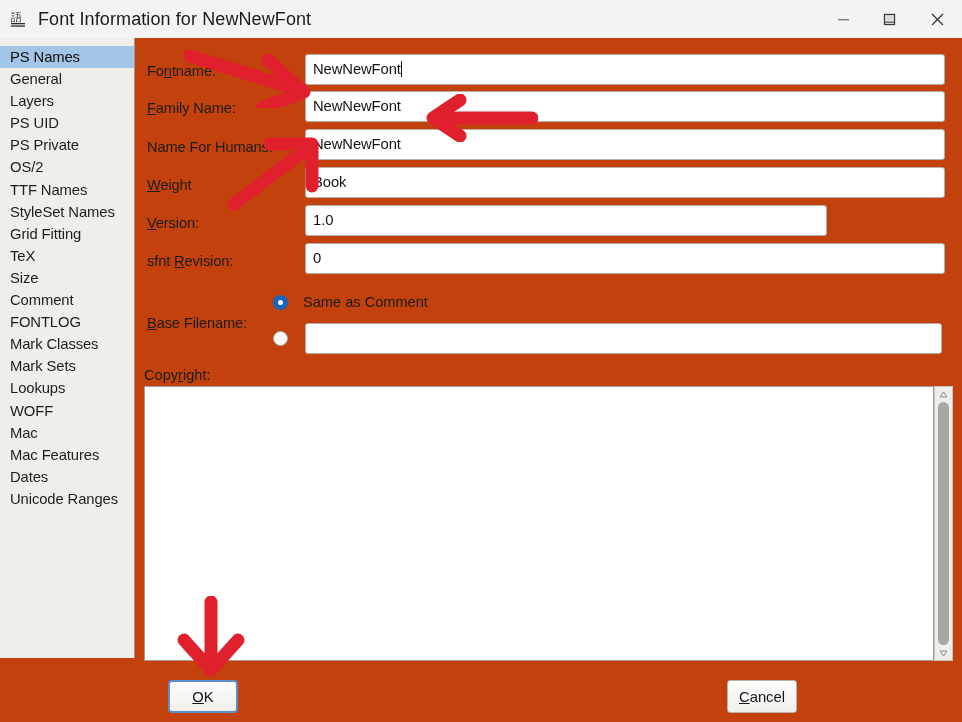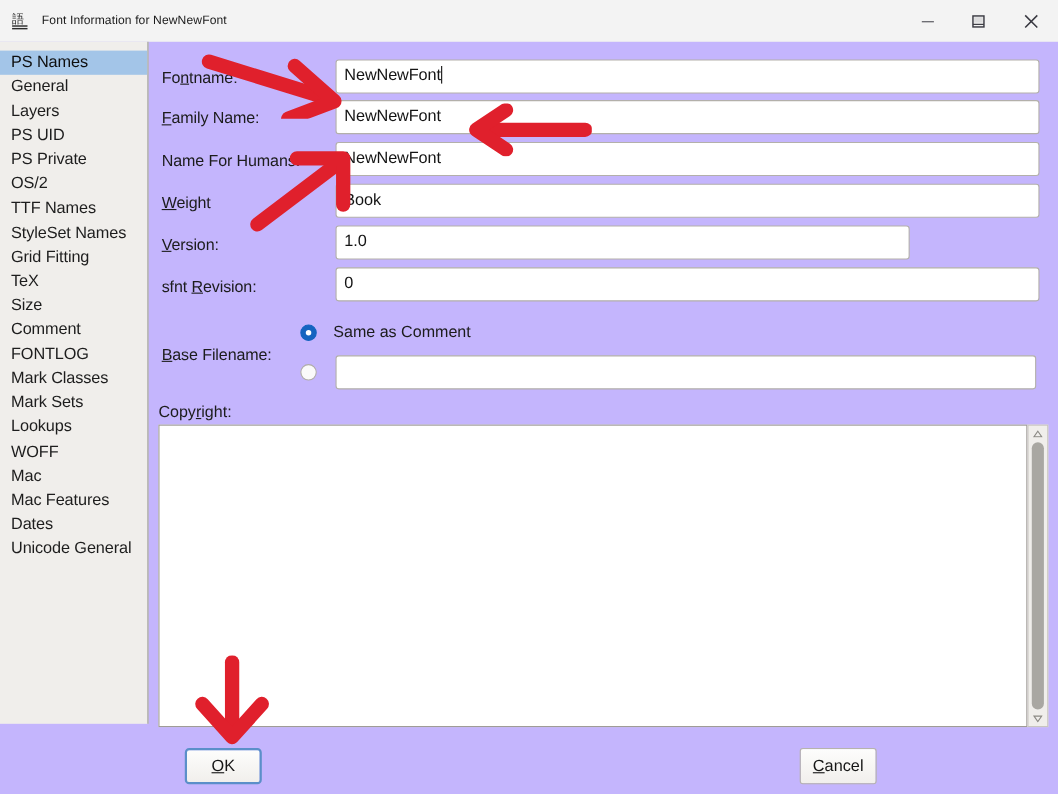--- a/index.html
+++ b/index.html
@@ -18,40 +18,40 @@
     background: #f3f3f3;
     display: flex; align-items: center;
   }
   #titlebar .tb-icon {
     width: 20px; height: 20px;
     margin-left: 9px; margin-right: 9px;
     flex: 0 0 auto;
     display: flex; align-items: center; justify-content: center;
   }
   #titlebar .tb-title {
-    font-size: 11px; color: #1b1b1b;
+    font-size: 18px; color: #1b1b1b;
     white-space: nowrap;
     letter-spacing: 0.1px;
   }
   .wincontrols {
     position: absolute; right: 0; top: 0;
     height: 38px; display: flex;
   }
   .wc-btn {
     width: 46px; height: 38px;
     display: flex; align-items: center; justify-content: center;
     color: #4a4a52;
   }
   .wc-btn:last-child { width: 50px; }
 
   
   #dialog {
     position: absolute; left: 0; top: 38px;
     width: 962px; height: 684px;
-    background: #c4b5fd;
+    background: #c2410c;
   }
 
   
   #sidebar {
     position: absolute; left: 0; top: 0;
     width: 135px; height: 620px;
     background: #f0eeeb;
     border-right: 1px solid #9a9a94;
     padding-top: 8px;
     overflow: hidden;
@@ -236,21 +236,21 @@
     <div class="side-item">Size</div>
     <div class="side-item">Comment</div>
     <div class="side-item">FONTLOG</div>
     <div class="side-item">Mark Classes</div>
     <div class="side-item">Mark Sets</div>
     <div class="side-item">Lookups</div>
     <div class="side-item">WOFF</div>
     <div class="side-item">Mac</div>
     <div class="side-item">Mac Features</div>
     <div class="side-item">Dates</div>
-    <div class="side-item">Unicode General</div>
+    <div class="side-item">Unicode Ranges</div>
   </div>
 
   <div id="form">
 
     <div class="flabel" style="left:12px; top:25px;">
       Fo<u>n</u>tname:
     </div>
     <div class="finput" style="left:170px; top:16px; width:640px;"><span>NewNewFont</span><span class="caret"></span></div>
 
     <div class="flabel" style="left:12px; top:62px;">

